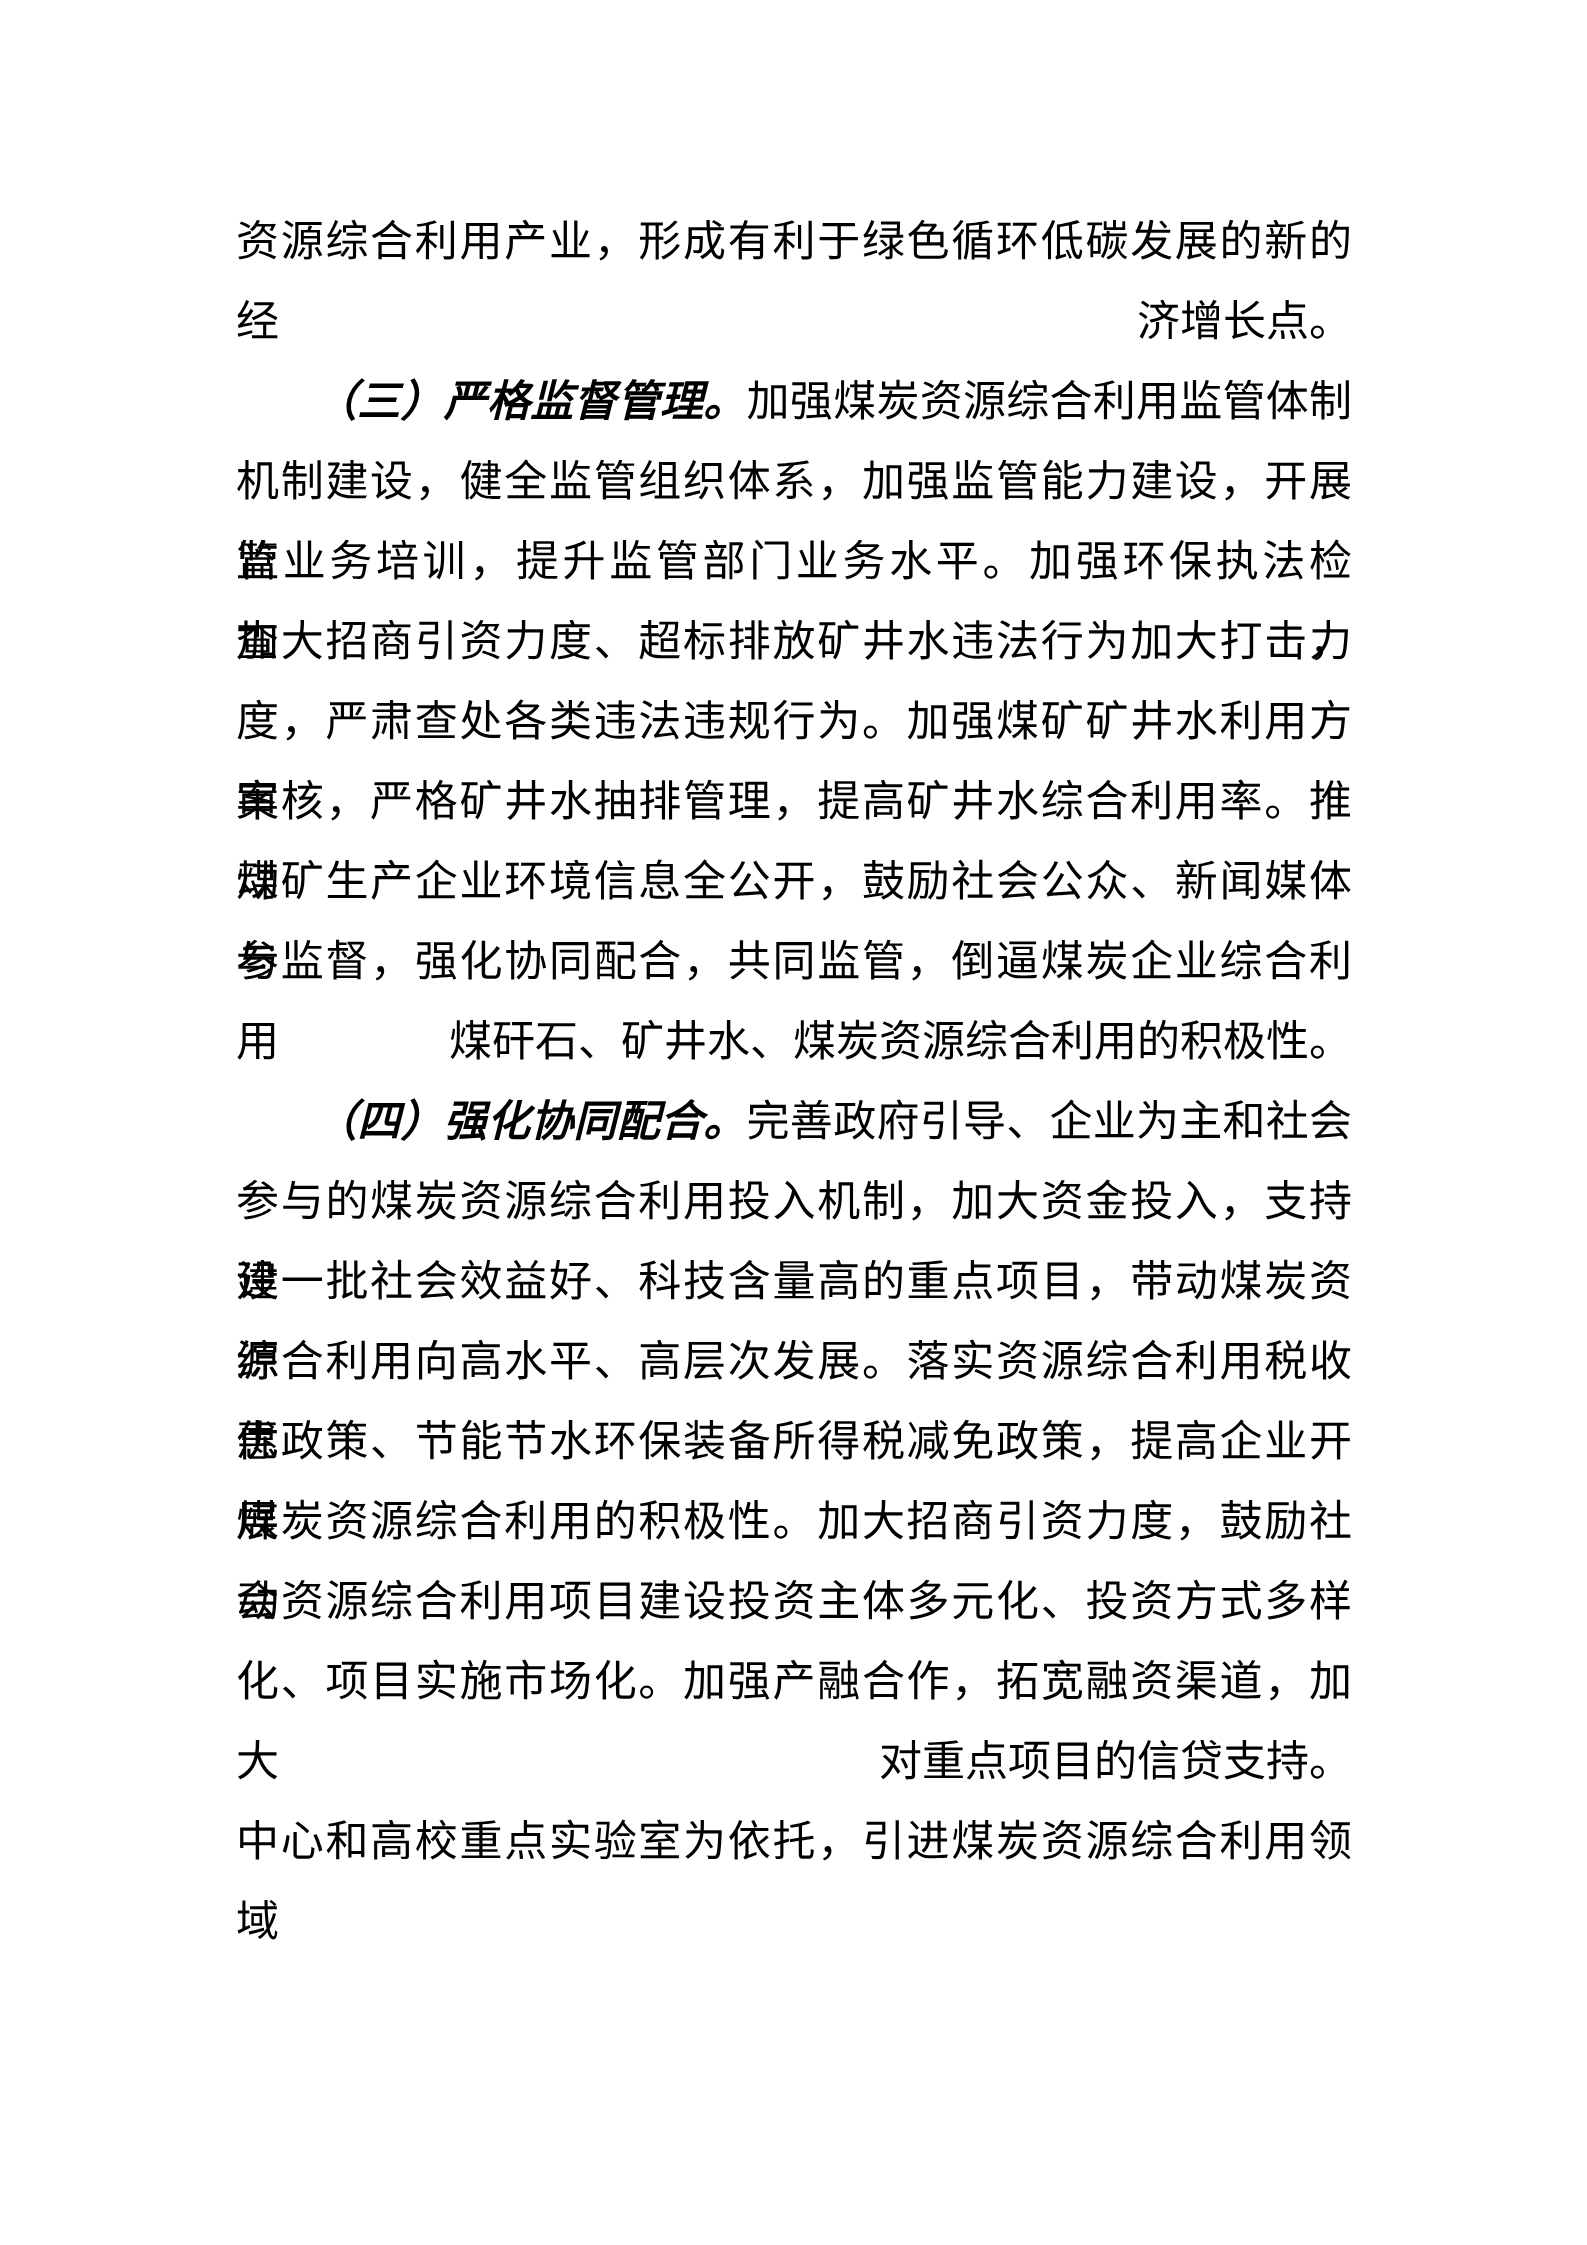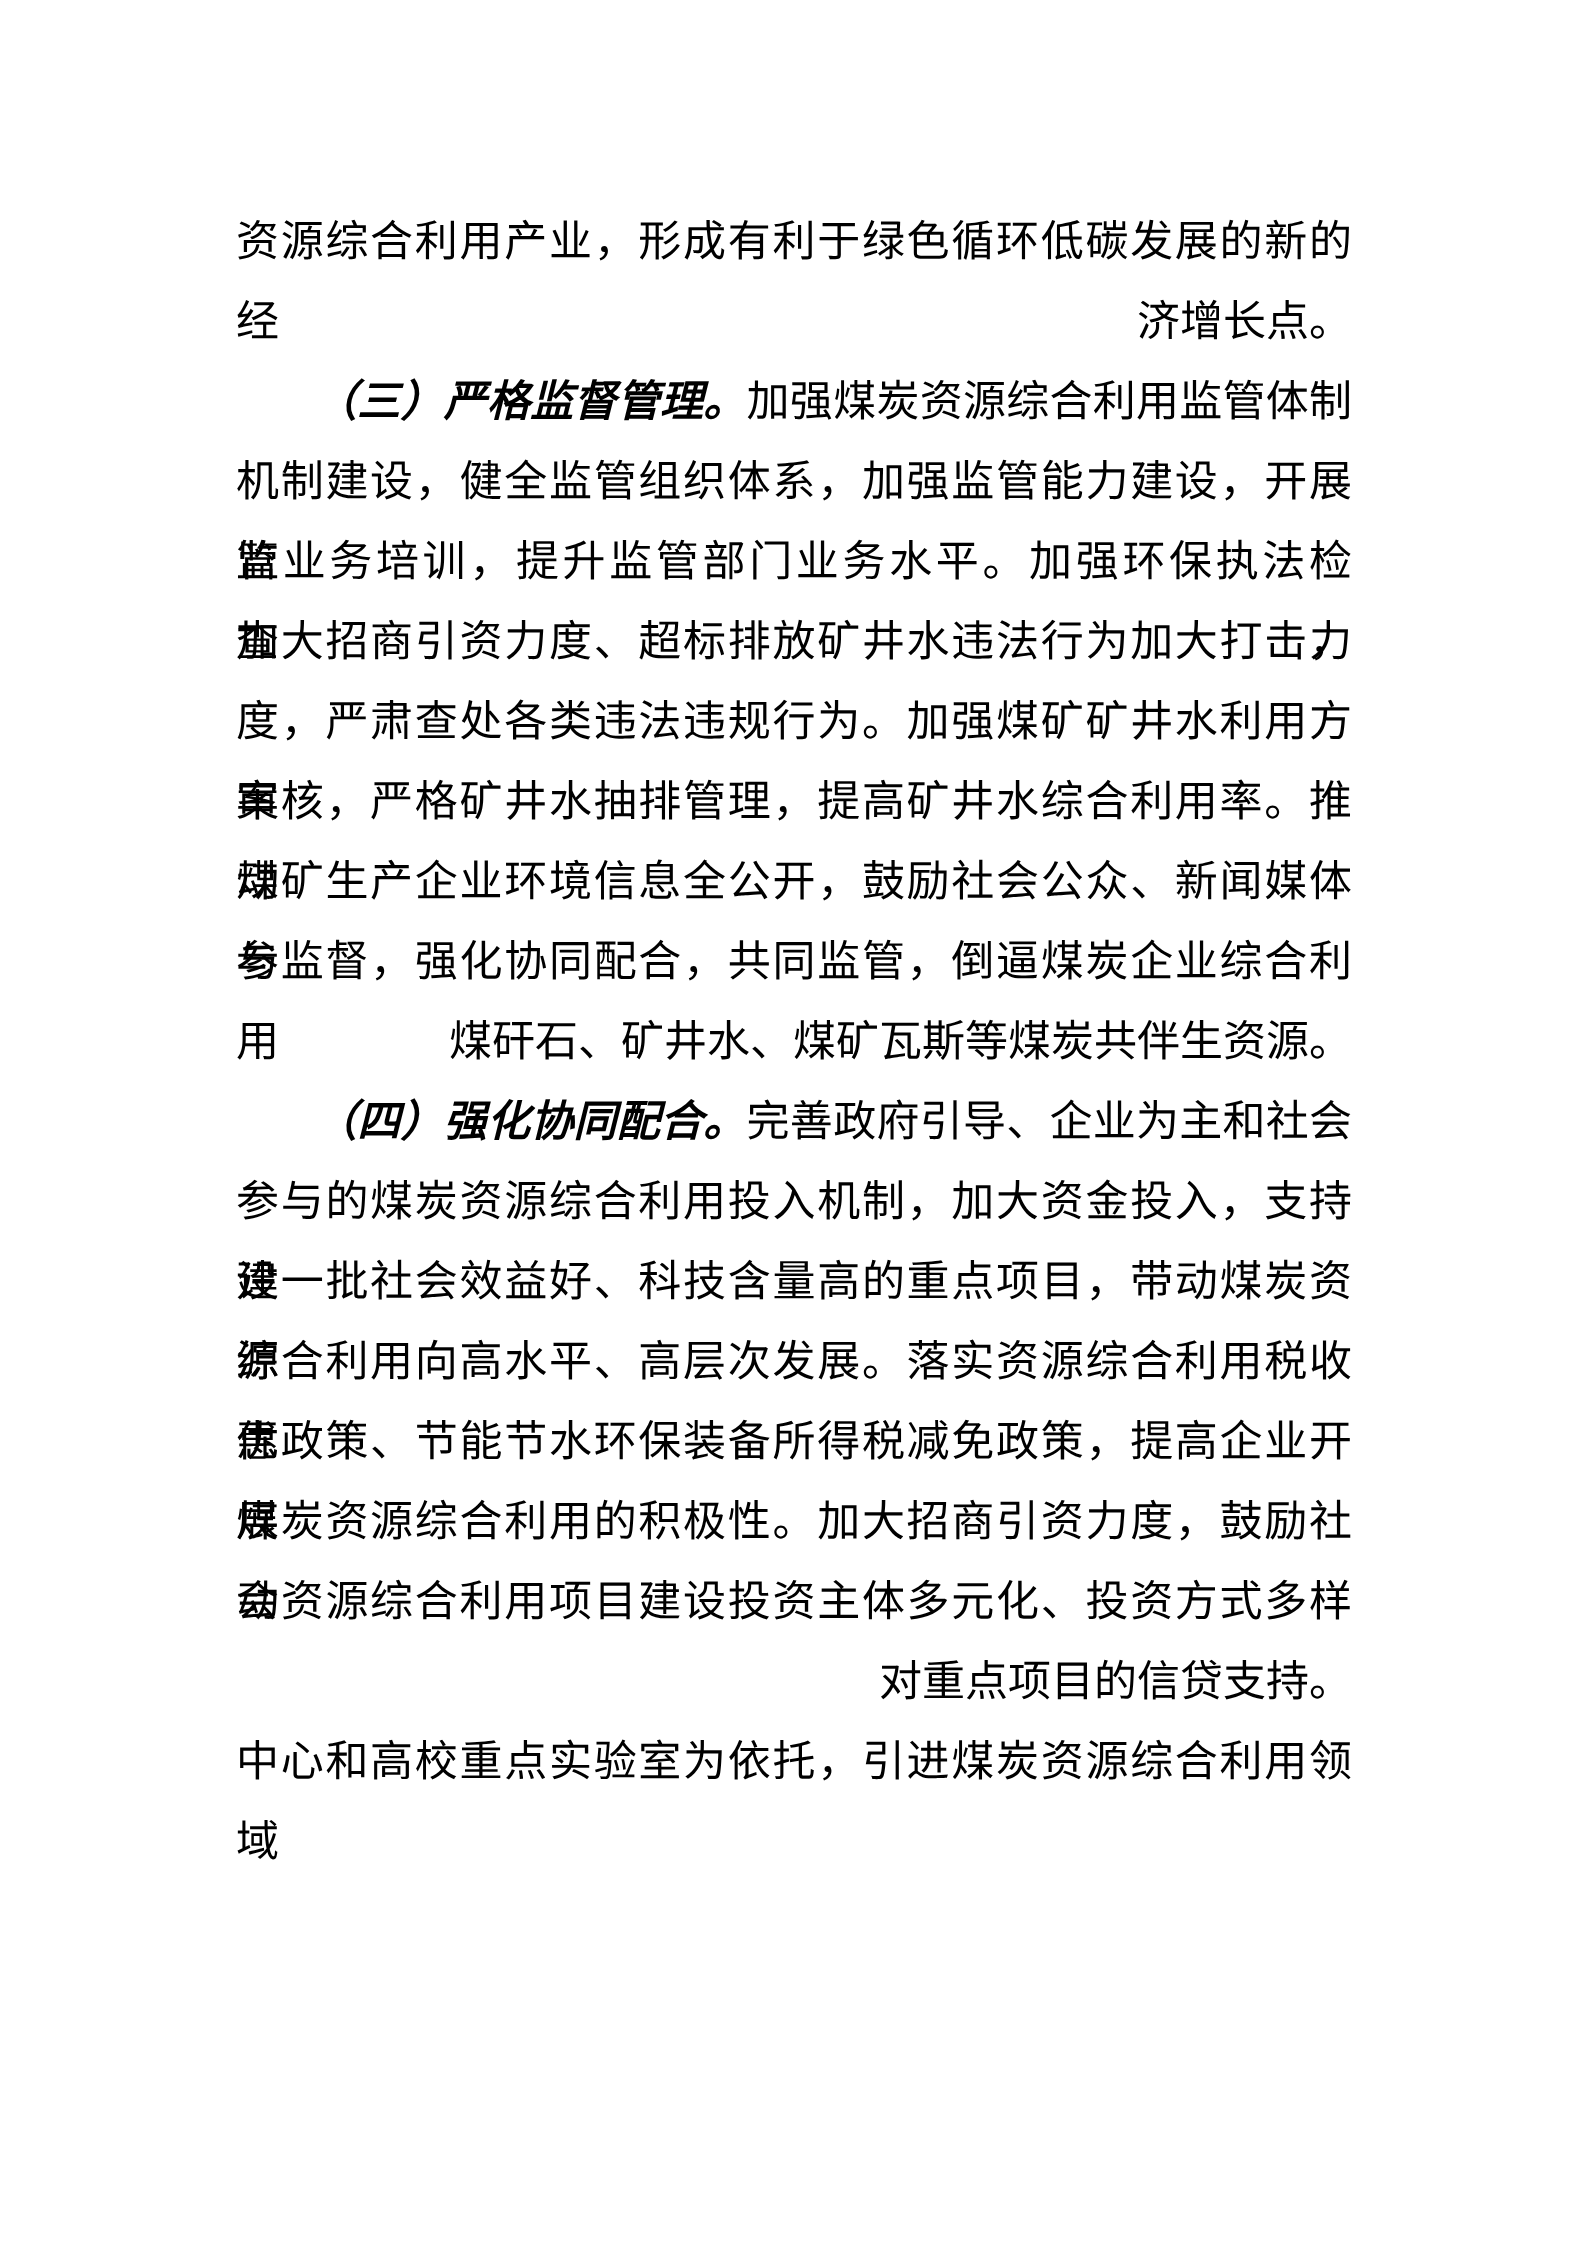--- a/index.html
+++ b/index.html
@@ -55,24 +55,25 @@
       <div class="line fill"><span class="run-regular">资源综合利用产业，形成有利于绿色循环低碳发展的新的经</span></div>
       <div class="line"><span class="run-regular">济增长点。</span></div>
       <div class="line fill indent"><span class="run-bold">（三）严格监督管理。</span><span class="run-regular">加强煤炭资源综合利用监管体制</span></div>
       <div class="line fill"><span class="run-regular">机制建设，健全监管组织体系，加强监管能力建设，开展监</span></div>
       <div class="line fill"><span class="run-regular">管业务培训，提升监管部门业务水平。加强环保执法检查，</span></div>
       <div class="line fill"><span class="run-regular">加大招商引资力度、超标排放矿井水违法行为加大打击力</span></div>
       <div class="line fill"><span class="run-regular">度，严肃查处各类违法违规行为。加强煤矿矿井水利用方案</span></div>
       <div class="line fill"><span class="run-regular">审核，严格矿井水抽排管理，提高矿井水综合利用率。推动</span></div>
       <div class="line fill"><span class="run-regular">煤矿生产企业环境信息全公开，鼓励社会公众、新闻媒体参</span></div>
       <div class="line fill"><span class="run-regular">与监督，强化协同配合，共同监管，倒逼煤炭企业综合利用</span></div>
-      <div class="line"><span class="run-regular">煤矸石、矿井水、煤矿瓦斯等煤炭共伴生资源。</span></div>
+      <div class="line"><span class="run-regular">煤矸石、矿井水、煤炭资源综合利用的积极性。</span></div>
       <div class="line fill indent"><span class="run-bold">（四）强化协同配合。</span><span class="run-regular">完善政府引导、企业为主和社会</span></div>
       <div class="line fill"><span class="run-regular">参与的煤炭资源综合利用投入机制，加大资金投入，支持建</span></div>
       <div class="line fill"><span class="run-regular">设一批社会效益好、科技含量高的重点项目，带动煤炭资源</span></div>
       <div class="line fill"><span class="run-regular">综合利用向高水平、高层次发展。落实资源综合利用税收优</span></div>
       <div class="line fill"><span class="run-regular">惠政策、节能节水环保装备所得税减免政策，提高企业开展</span></div>
       <div class="line fill"><span class="run-regular">煤炭资源综合利用的积极性。加大招商引资力度，鼓励社会</span></div>
       <div class="line fill"><span class="run-regular">动资源综合利用项目建设投资主体多元化、投资方式多样</span></div>
+      <div class="line fill"><span class="run-regular">化、项目实施市场化。加强产融合作，拓宽融资渠道，加大</span></div>
       <div class="line"><span class="run-regular">对重点项目的信贷支持。</span></div>
       <div class="line fill"><span class="run-regular">中心和高校重点实验室为依托，引进煤炭资源综合利用领域</span></div>
     </div>
 </div>
 
 </body></html>

